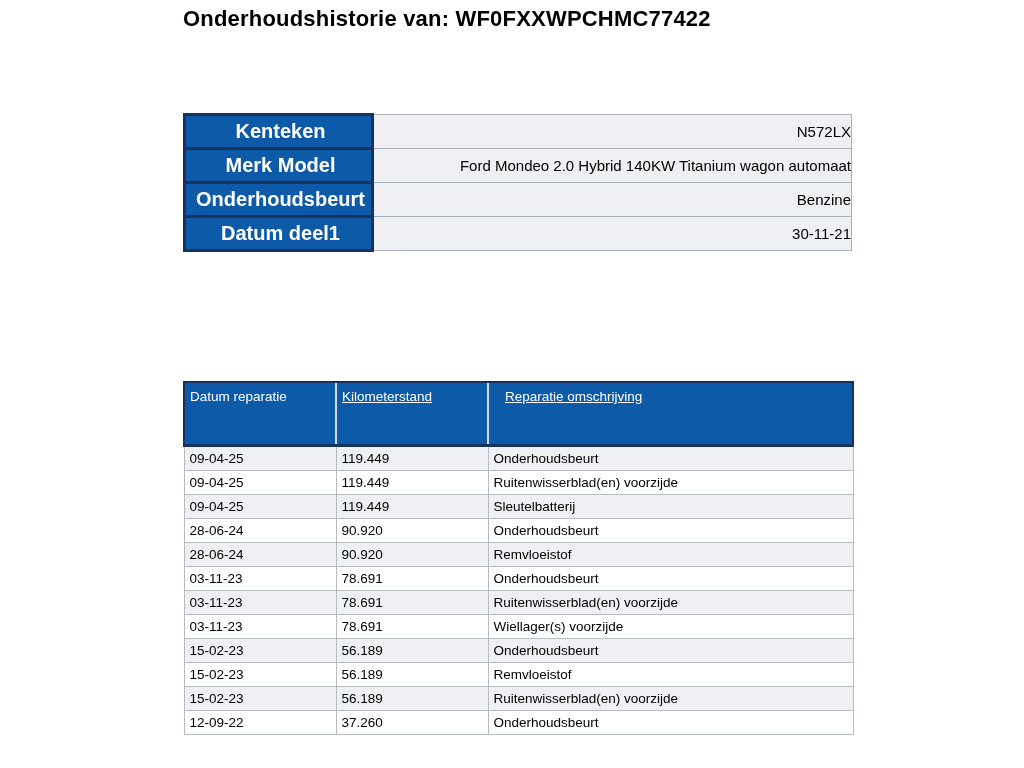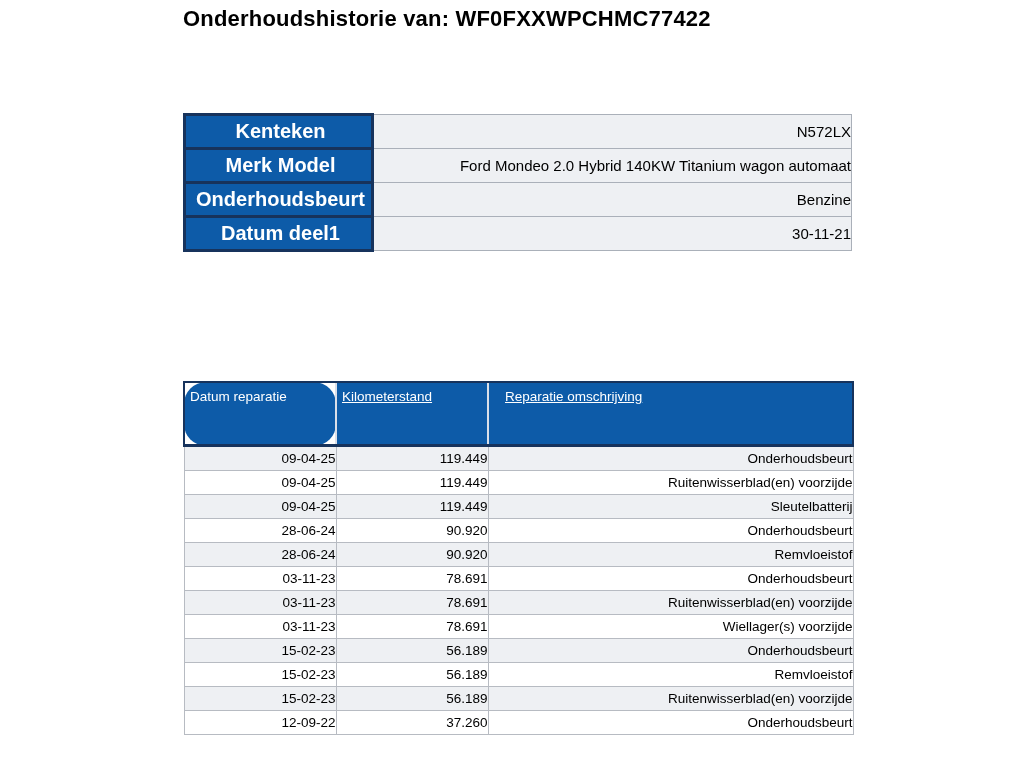--- a/index.html
+++ b/index.html
@@ -77,28 +77,28 @@
     font-size: 13.5px;
     font-weight: normal;
     text-align: left;
     vertical-align: top;
     padding: 6px 0 0 5px;
     border-top: 2px solid #17335c;
     border-bottom: 3px solid #17335c;
     white-space: nowrap;
   }
   .history-table thead th + th { border-left: 2px solid #d9dfe9; text-decoration: underline; }
-  .history-table thead th:first-child { border-left: 2px solid #17335c; border-radius: 22px; }
+  .history-table thead th:first-child { border-left: 2px solid #17335c; }
   .history-table thead th:last-child  { border-right: 2px solid #17335c; padding-left: 16px; }
 
   .history-table tbody td {
     height: 23px;
     color: #000000;
     font-size: 13.5px;
-    text-align: right;
+    text-align: left;
     vertical-align: middle;
     padding: 0 0 0 5px;
     border: 1px solid #b7bbc2;
     white-space: nowrap;
     overflow: hidden;
   }
   .history-table tbody tr:nth-child(odd) td  { background: #eef0f3; }
   .history-table tbody tr:nth-child(even) td { background: #ffffff; }
 </style>
 </head>

